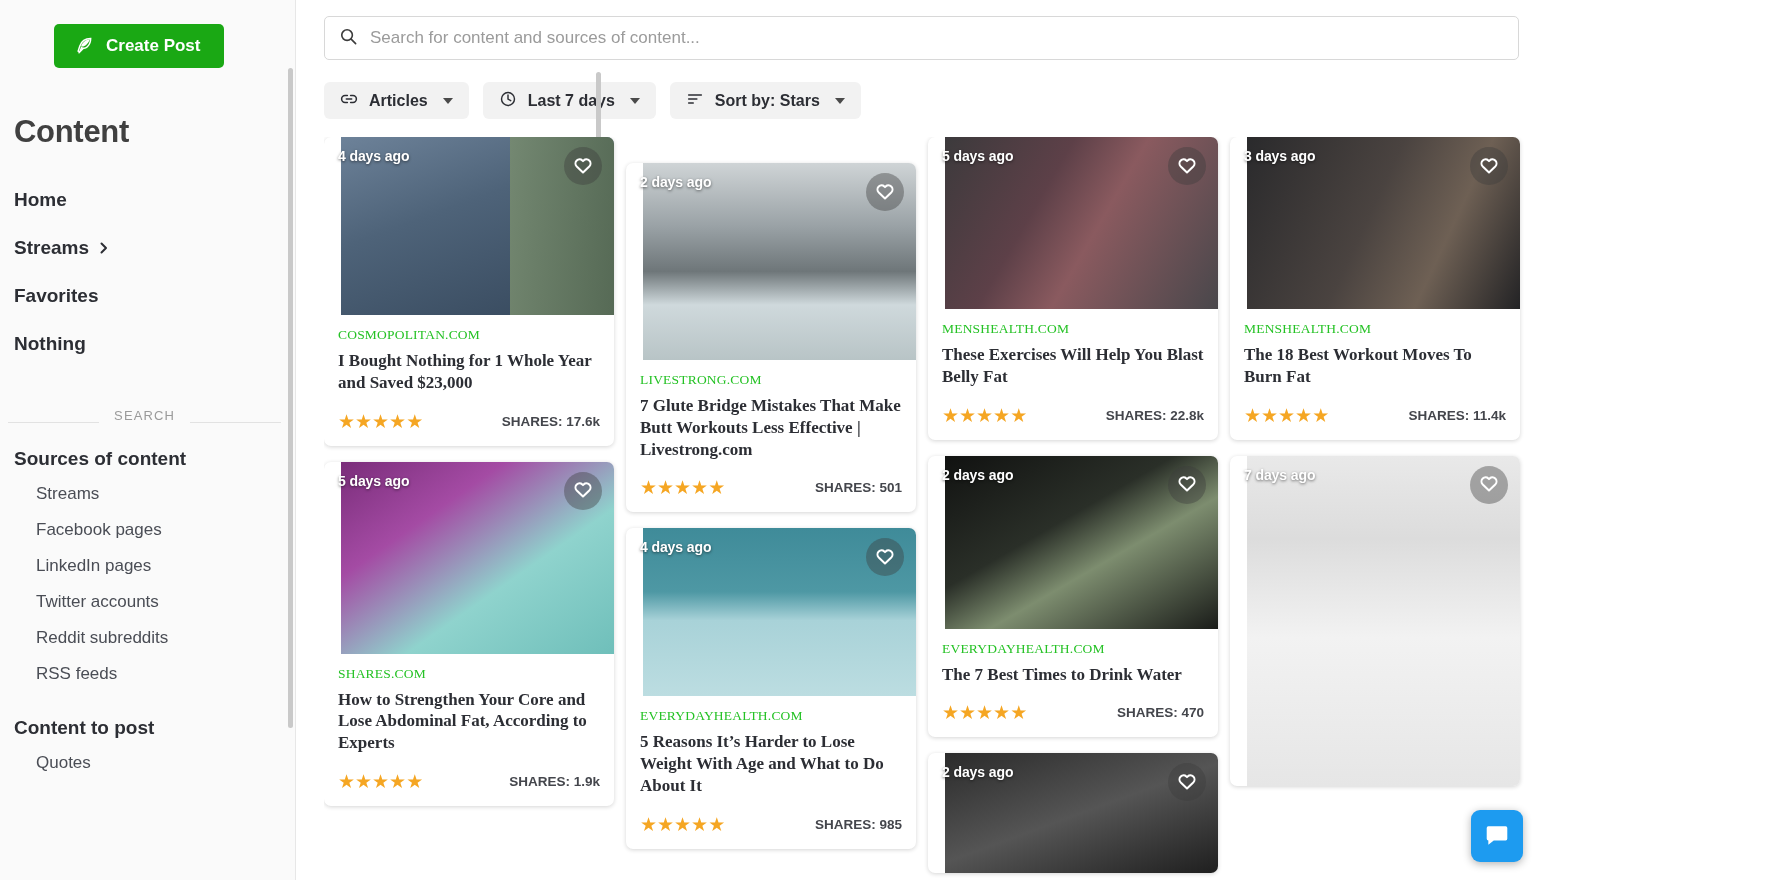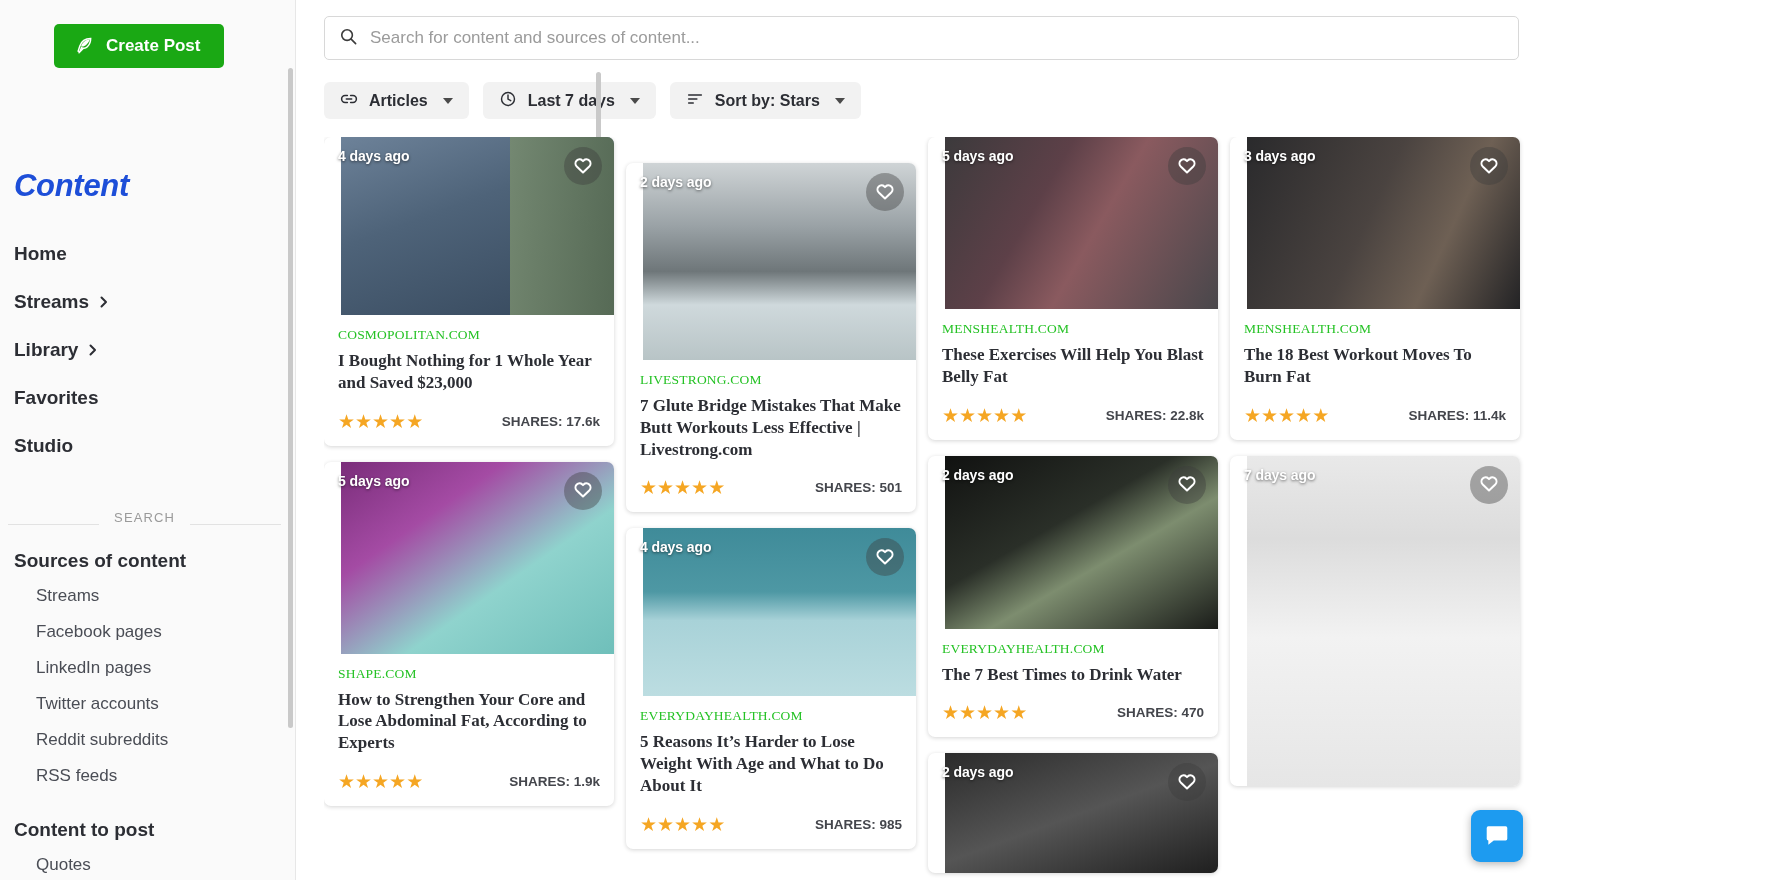--- a/index.html
+++ b/index.html
@@ -28,21 +28,21 @@
     background: #1aa814; color: #fff;
     border: none; border-radius: 5px;
     padding: 12px 24px 12px 20px;
     font-size: 17px; font-weight: bold;
     cursor: pointer;
     font-family: "Liberation Sans", sans-serif;
   }
   .create-post .feather { width: 20px; height: 20px; display: inline-block; }
   .sidebar-title {
     font-size: 31px; font-weight: bold; letter-spacing: -0.3px;
-    padding: 0 0 0 14px; margin-top: 100px; color: #1d4ed8; font-style: italic;
+    padding: 0 0 0 14px; margin-top: 46px; color: #404040;
   }
   .nav { margin-top: 26px; }
   .nav-item {
     display: flex; align-items: flex-start; gap: 9px;
     padding: 13px 0 13px 14px;
     font-size: 19px; font-weight: bold; color: #2c2e34;
     cursor: pointer;
   }
   .nav-item .chev { display: inline-block; width: 12px; height: 12px; }
   .divider-row {
@@ -216,32 +216,24 @@
       </div>
       <div class="nav-item">
         <span>Streams</span>
         <span class="chev">
           <svg viewBox="0 0 12 12" width="12" height="12">
               <path d="M3.5 1.5L8 6l-4.5 4.5" stroke="#2c2e34" stroke-width="2" fill="none" stroke-linecap="round" stroke-linejoin="round"></path>
             </svg>
         </span>
       </div>
       <div class="nav-item">
-        <span>Library</span>
-        <span class="chev">
-          <svg viewBox="0 0 12 12" width="12" height="12">
-              <path d="M3.5 1.5L8 6l-4.5 4.5" stroke="#2c2e34" stroke-width="2" fill="none" stroke-linecap="round" stroke-linejoin="round"></path>
-            </svg>
-        </span>
-      </div>
-      <div class="nav-item">
         <span>Favorites</span>
       </div>
       <div class="nav-item">
-        <span>Studio</span>
+        <span>Nothing</span>
       </div>
     </nav>
 
     <div class="divider-row">
       <span class="divider-line"></span>
       <span class="divider-label">SEARCH</span>
       <span class="divider-line"></span>
     </div>
 
     <div class="group-head">Sources of content</div>
@@ -334,21 +326,21 @@
             <div class="thumb" style="height: 192px;">
               <div class="ph ph-plank"></div>
               <div class="time-badge">5 days ago</div>
               <button class="fav-btn">
                 <span><svg viewBox="0 0 24 24" width="22" height="22" fill="none" stroke="#fff" stroke-width="2.2" stroke-linejoin="round">
                     <path d="M12 20.2l-7.1-6.9a4.5 4.5 0 016.4-6.3l.7.7.7-.7a4.5 4.5 0 016.4 6.3z"></path>
                   </svg></span>
               </button>
             </div>
             <div class="card-body">
-              <div class="source">SHAPE.COM</div>
+              <div class="source">SHARES.COM</div>
               <div class="headline">How to Strengthen Your Core and Lose Abdominal Fat, According to Experts</div>
             </div>
             <div class="card-foot">
               <div class="stars">★★★★★</div>
               <div class="shares">SHARES: 1.9k</div>
             </div>
           </div>
         </div>
       <div class="col col1" id="col1" style="top:26px;">
           <div class="card">

